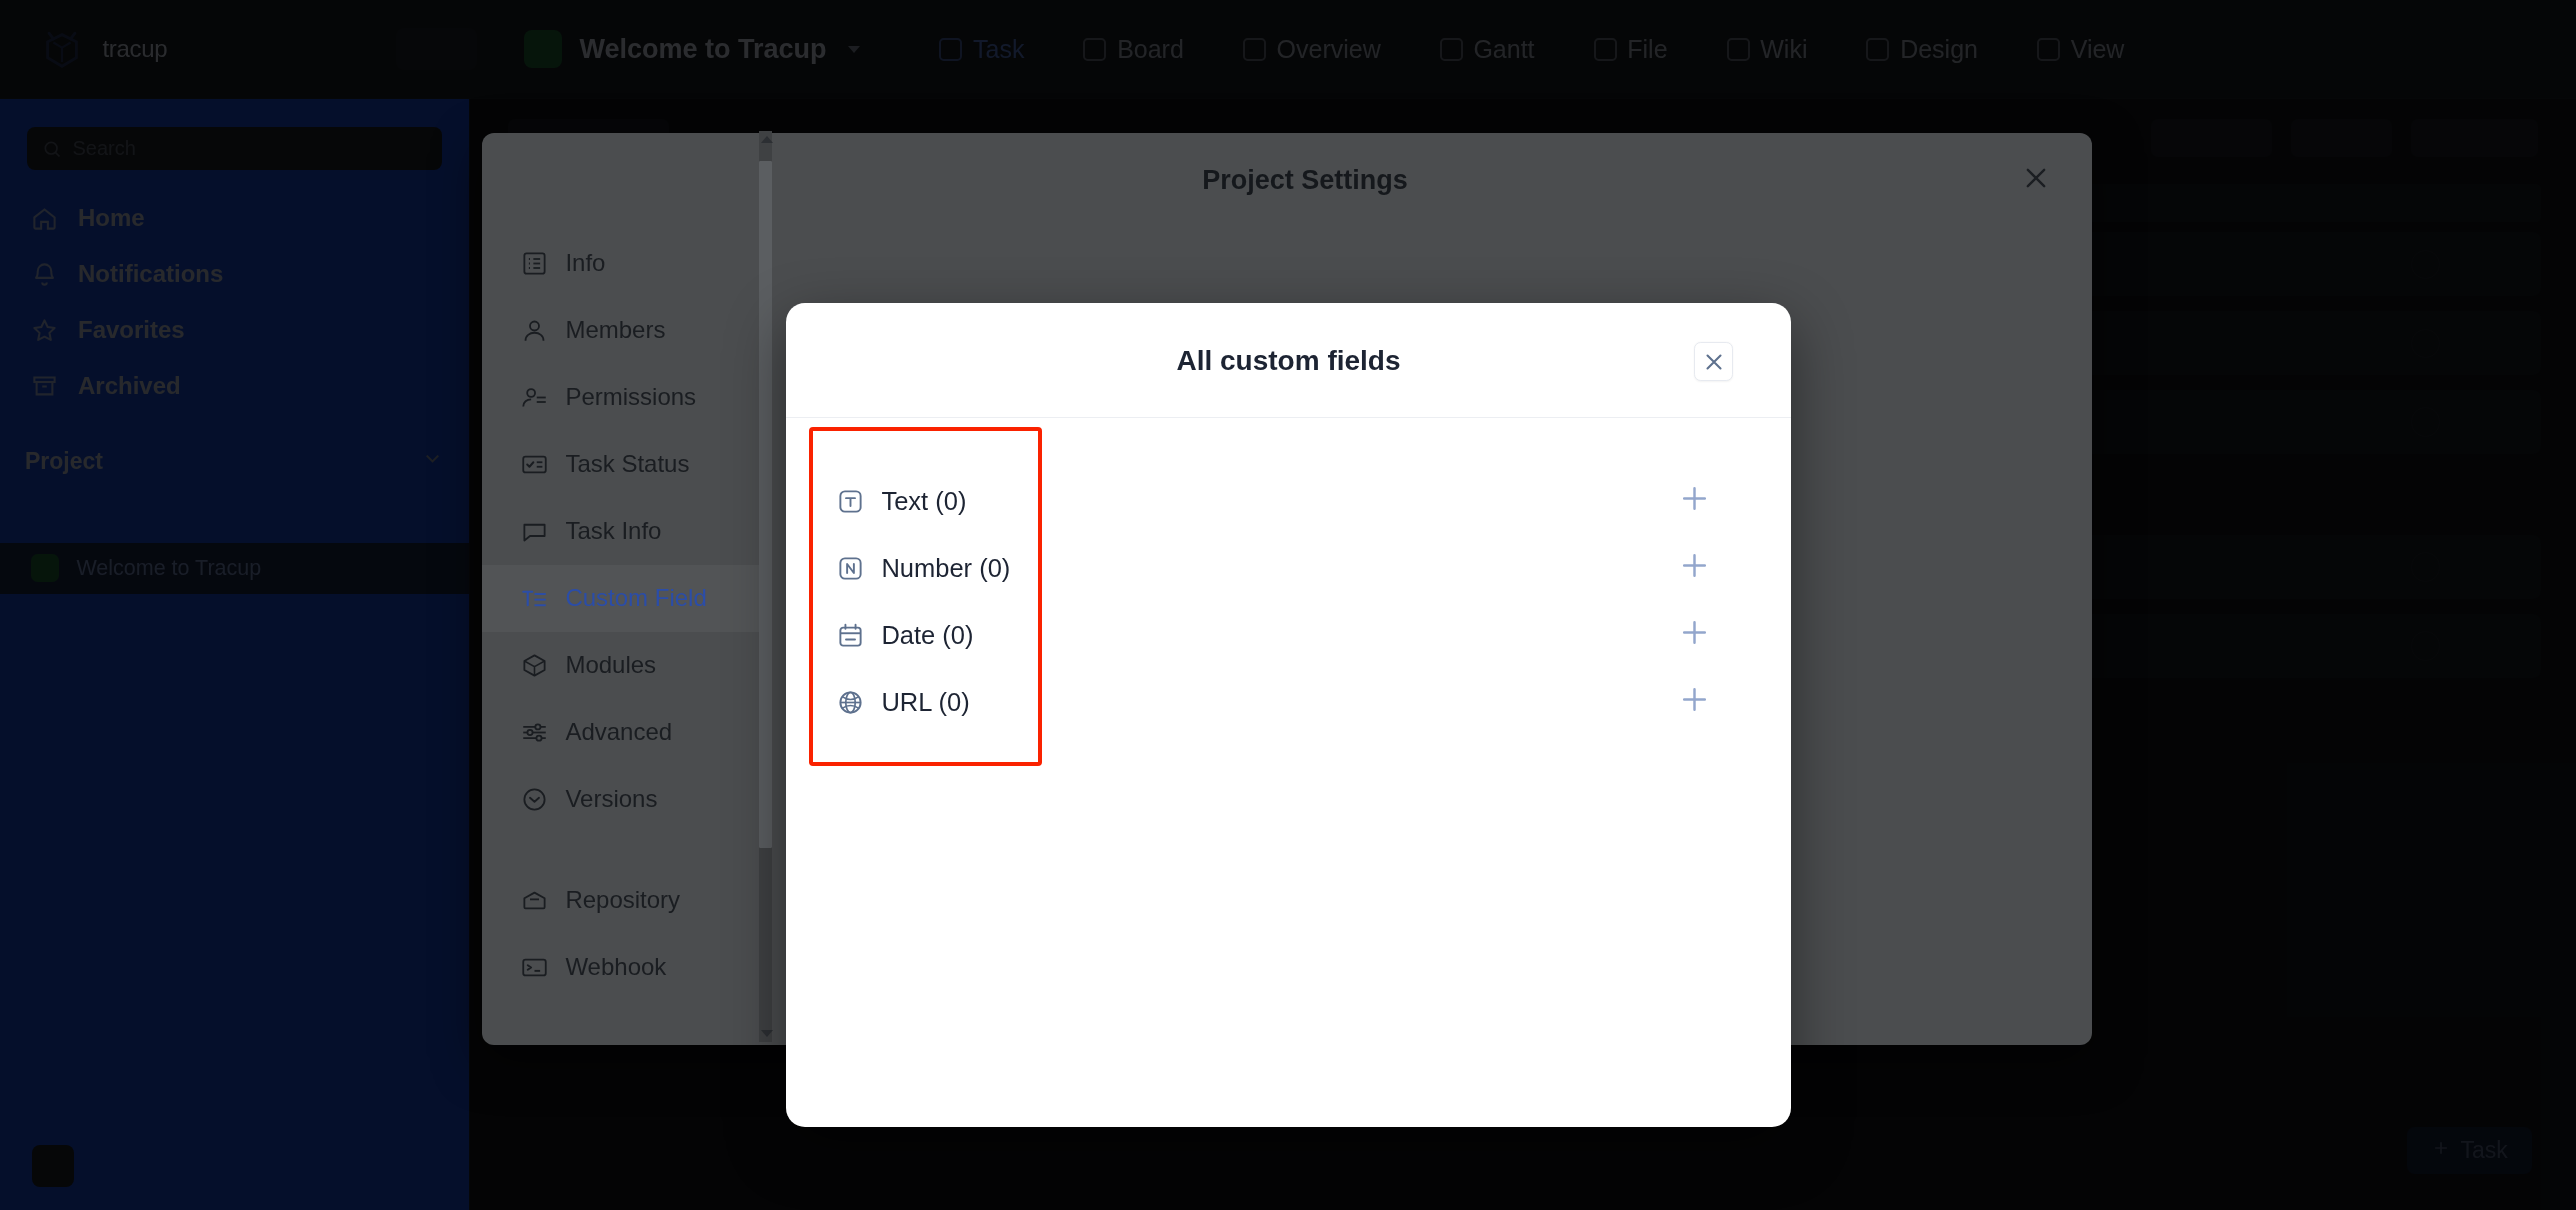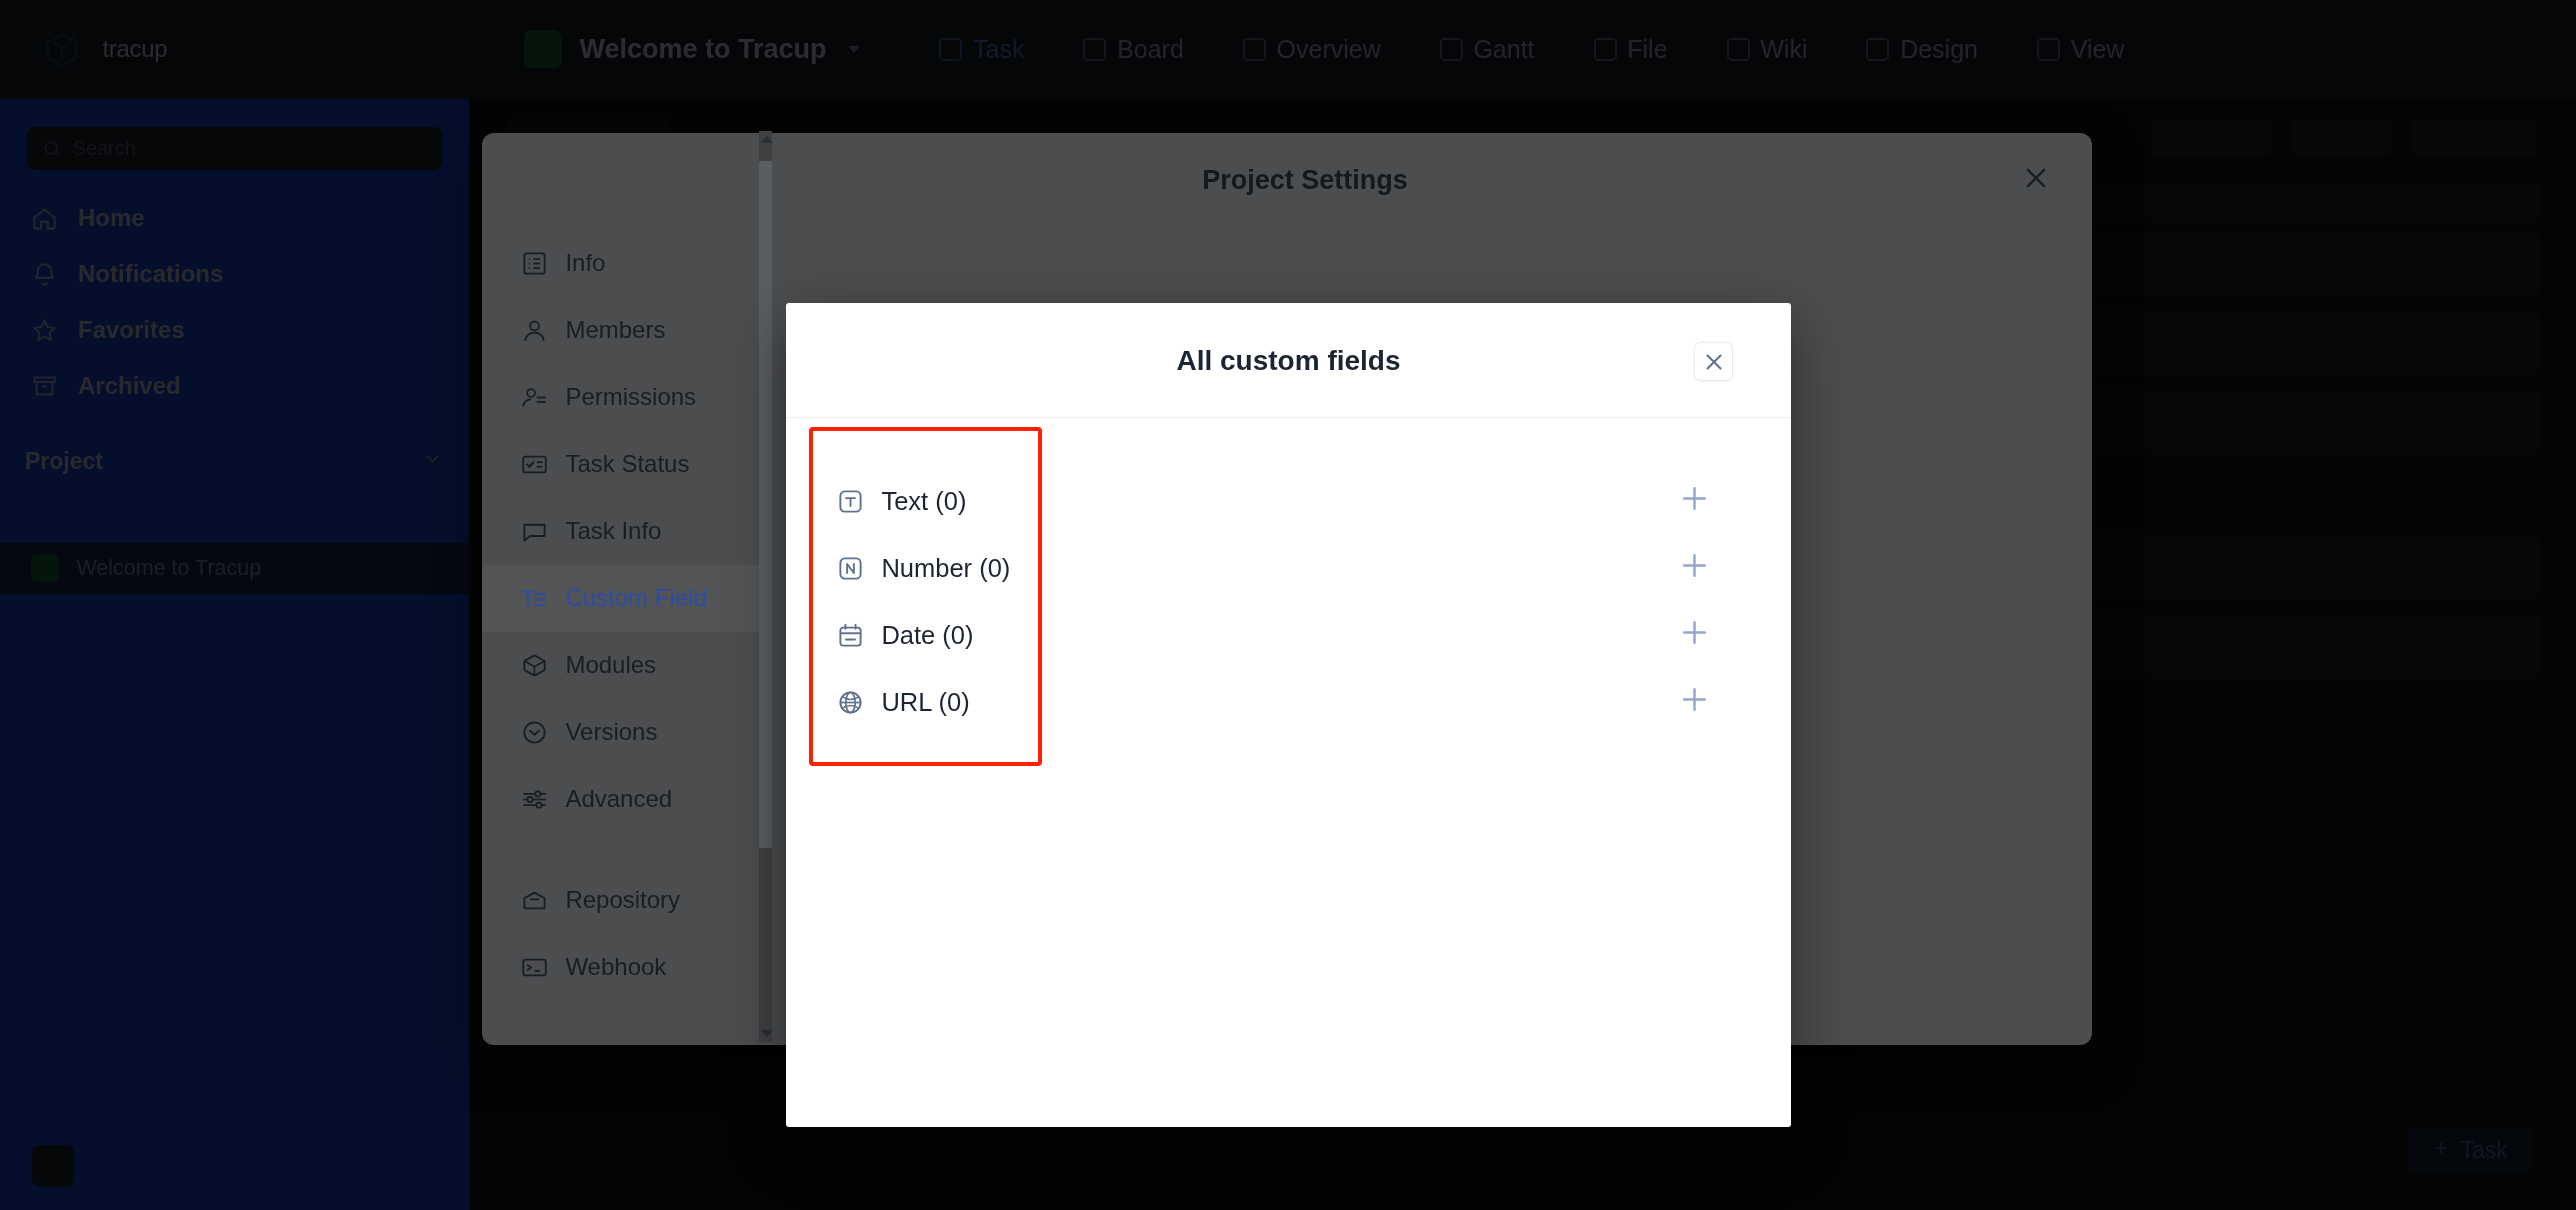--- a/index.html
+++ b/index.html
@@ -117,21 +117,21 @@
   .ps-scroll-track { position: absolute; left: 2px; top: 0; width: 13.4px; height: 100%; background: #3f4143; }
   .ps-scroll-thumb { position: absolute; left: 2px; top: 29.5px; width: 13.4px; height: 687px; background: #5b5e61; border-radius: 1.3px; }
   .ps-arrow { position: absolute; left: 4px; width: 0; height: 0; border-left: 6px solid transparent; border-right: 6px solid transparent; }
   .ps-arrow.up { top: 5.4px; border-bottom: 7.4px solid #2c2f33; }
   .ps-arrow.down { bottom: 5.4px; border-top: 7.4px solid #2c2f33; }
 
   
   #custom-fields-modal {
     position: absolute;
     left: 786px; top: 303px; width: 1005px; height: 824px;
-    background: #ffffff; border-radius: 3px;
+    background: #ffffff; border-radius: 19px;
     box-shadow: 0 20px 60px rgba(0,0,0,.45);
     overflow: hidden;
   }
   .cf-header { height: 115px; position: relative; border-bottom: 0.7px solid #eceef2; }
   .cf-title { position: absolute; left: 0; right: 0; top: 42px; text-align: center; font-size: 28px; font-weight: 700; color: #1d2433; }
   .cf-close {
     position: absolute; right: 58px; top: 39px; width: 39px; height: 39px;
     border: 0.7px solid #e7eaf0; border-radius: 6.7px; background: #fff;
     display: flex; align-items: center; justify-content: center;
     box-shadow: 0 0.7px 2px rgba(0,0,0,.05);
@@ -405,39 +405,39 @@
               <path d="M12 3l9 5v8l-9 5-9-5V8z" fill="none" stroke="#1a1d21" stroke-width="1.6" stroke-linejoin="round"></path>
               <path d="M3 8l9 5 9-5M12 13v8" fill="none" stroke="#1a1d21" stroke-width="1.4"></path>
             </svg>
           </span>
         <span>Modules</span>
       </div>
 
       <div class="ps-nav-item">
         <span class="ps-ic">
             <svg viewBox="0 0 24 24">
-              <circle cx="12" cy="12" r="9" fill="none" stroke="#1a1d21" stroke-width="1.6"></circle>
-              <path d="M8 10.5l4 3.5 4-3.5" fill="none" stroke="#1a1d21" stroke-width="1.7" stroke-linecap="round" stroke-linejoin="round"></path>
-            </svg>
-          </span>
-        <span>Versions</span>
-      </div>
-
-      <div class="ps-nav-item">
-        <span class="ps-ic">
-            <svg viewBox="0 0 24 24">
               <line x1="2" y1="7" x2="22" y2="7" stroke="#1a1d21" stroke-width="1.6"></line>
               <line x1="2" y1="12" x2="22" y2="12" stroke="#1a1d21" stroke-width="1.6"></line>
               <line x1="2" y1="17" x2="22" y2="17" stroke="#1a1d21" stroke-width="1.6"></line>
               <circle cx="15" cy="7" r="2.3" fill="#4b4d4f" stroke="#1a1d21" stroke-width="1.6"></circle>
               <circle cx="8" cy="12" r="2.3" fill="#4b4d4f" stroke="#1a1d21" stroke-width="1.6"></circle>
               <circle cx="16" cy="17" r="2.3" fill="#4b4d4f" stroke="#1a1d21" stroke-width="1.6"></circle>
             </svg>
           </span>
         <span>Advanced</span>
+      </div>
+
+      <div class="ps-nav-item">
+        <span class="ps-ic">
+            <svg viewBox="0 0 24 24">
+              <circle cx="12" cy="12" r="9" fill="none" stroke="#1a1d21" stroke-width="1.6"></circle>
+              <path d="M8 10.5l4 3.5 4-3.5" fill="none" stroke="#1a1d21" stroke-width="1.7" stroke-linecap="round" stroke-linejoin="round"></path>
+            </svg>
+          </span>
+        <span>Versions</span>
       </div>
 
       <div class="ps-nav-gap"></div>
 
       <div class="ps-nav-item">
         <span class="ps-ic">
             <svg viewBox="0 0 24 24">
               <path d="M3 10l9-5 9 5v8a1 1 0 0 1-1 1H4a1 1 0 0 1-1-1z" fill="none" stroke="#1a1d21" stroke-width="1.6" stroke-linejoin="round"></path>
               <line x1="8" y1="11" x2="16" y2="11" stroke="#1a1d21" stroke-width="1.6"></line>
             </svg>

